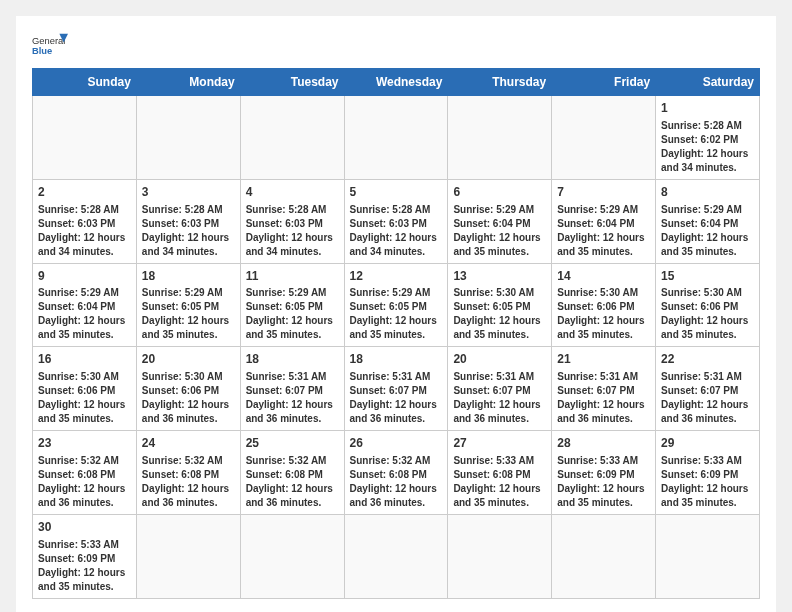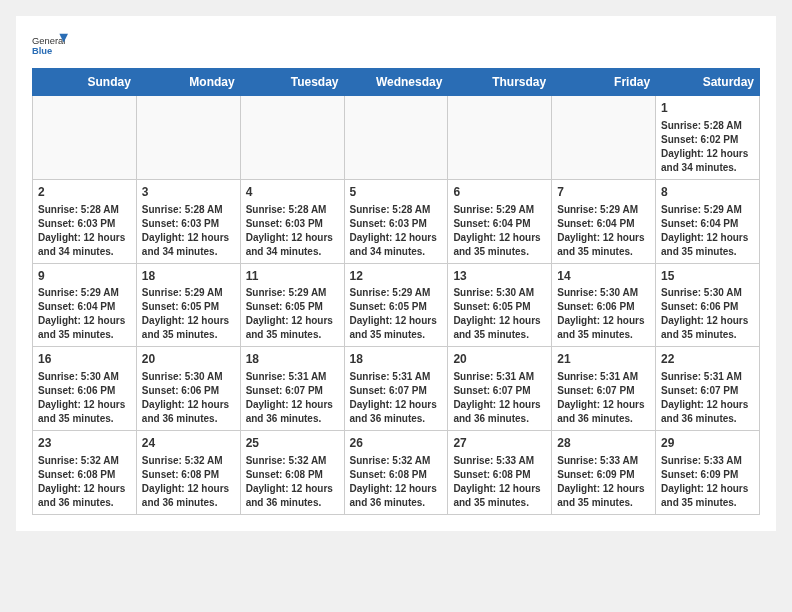--- a/index.html
+++ b/index.html
@@ -241,15 +241,27 @@
           </td>
           <td>
             <span class="day-num">28</span>
             <div class="day-info">Sunrise: 5:33 AM<br>Sunset: 6:09 PM<br>Daylight: 12 hours and 35 minutes.</div>
           </td>
           <td>
             <span class="day-num">29</span>
             <div class="day-info">Sunrise: 5:33 AM<br>Sunset: 6:09 PM<br>Daylight: 12 hours and 35 minutes.</div>
           </td>
         </tr>
+        <tr>
+          <td>
+            <span class="day-num">30</span>
+            <div class="day-info">Sunrise: 5:33 AM<br>Sunset: 6:09 PM<br>Daylight: 12 hours and 35 minutes.</div>
+          </td>
+          <td class="empty"></td>
+          <td class="empty"></td>
+          <td class="empty"></td>
+          <td class="empty"></td>
+          <td class="empty"></td>
+          <td class="empty"></td>
+        </tr>
       </tbody>
   </table>
 </div>
 
 </body></html>

